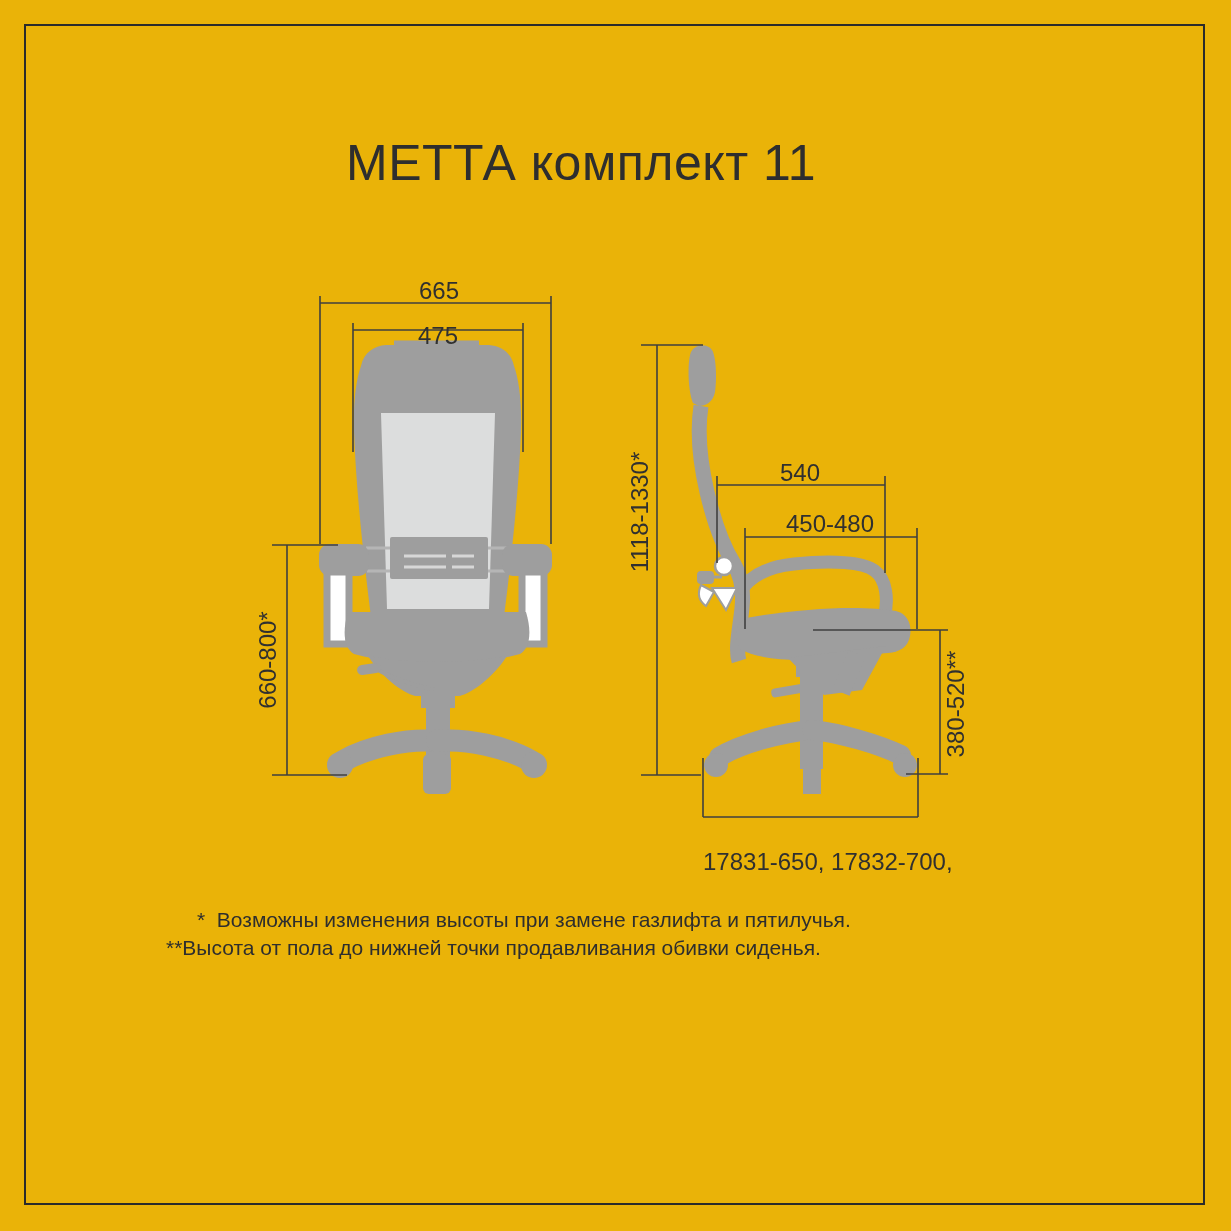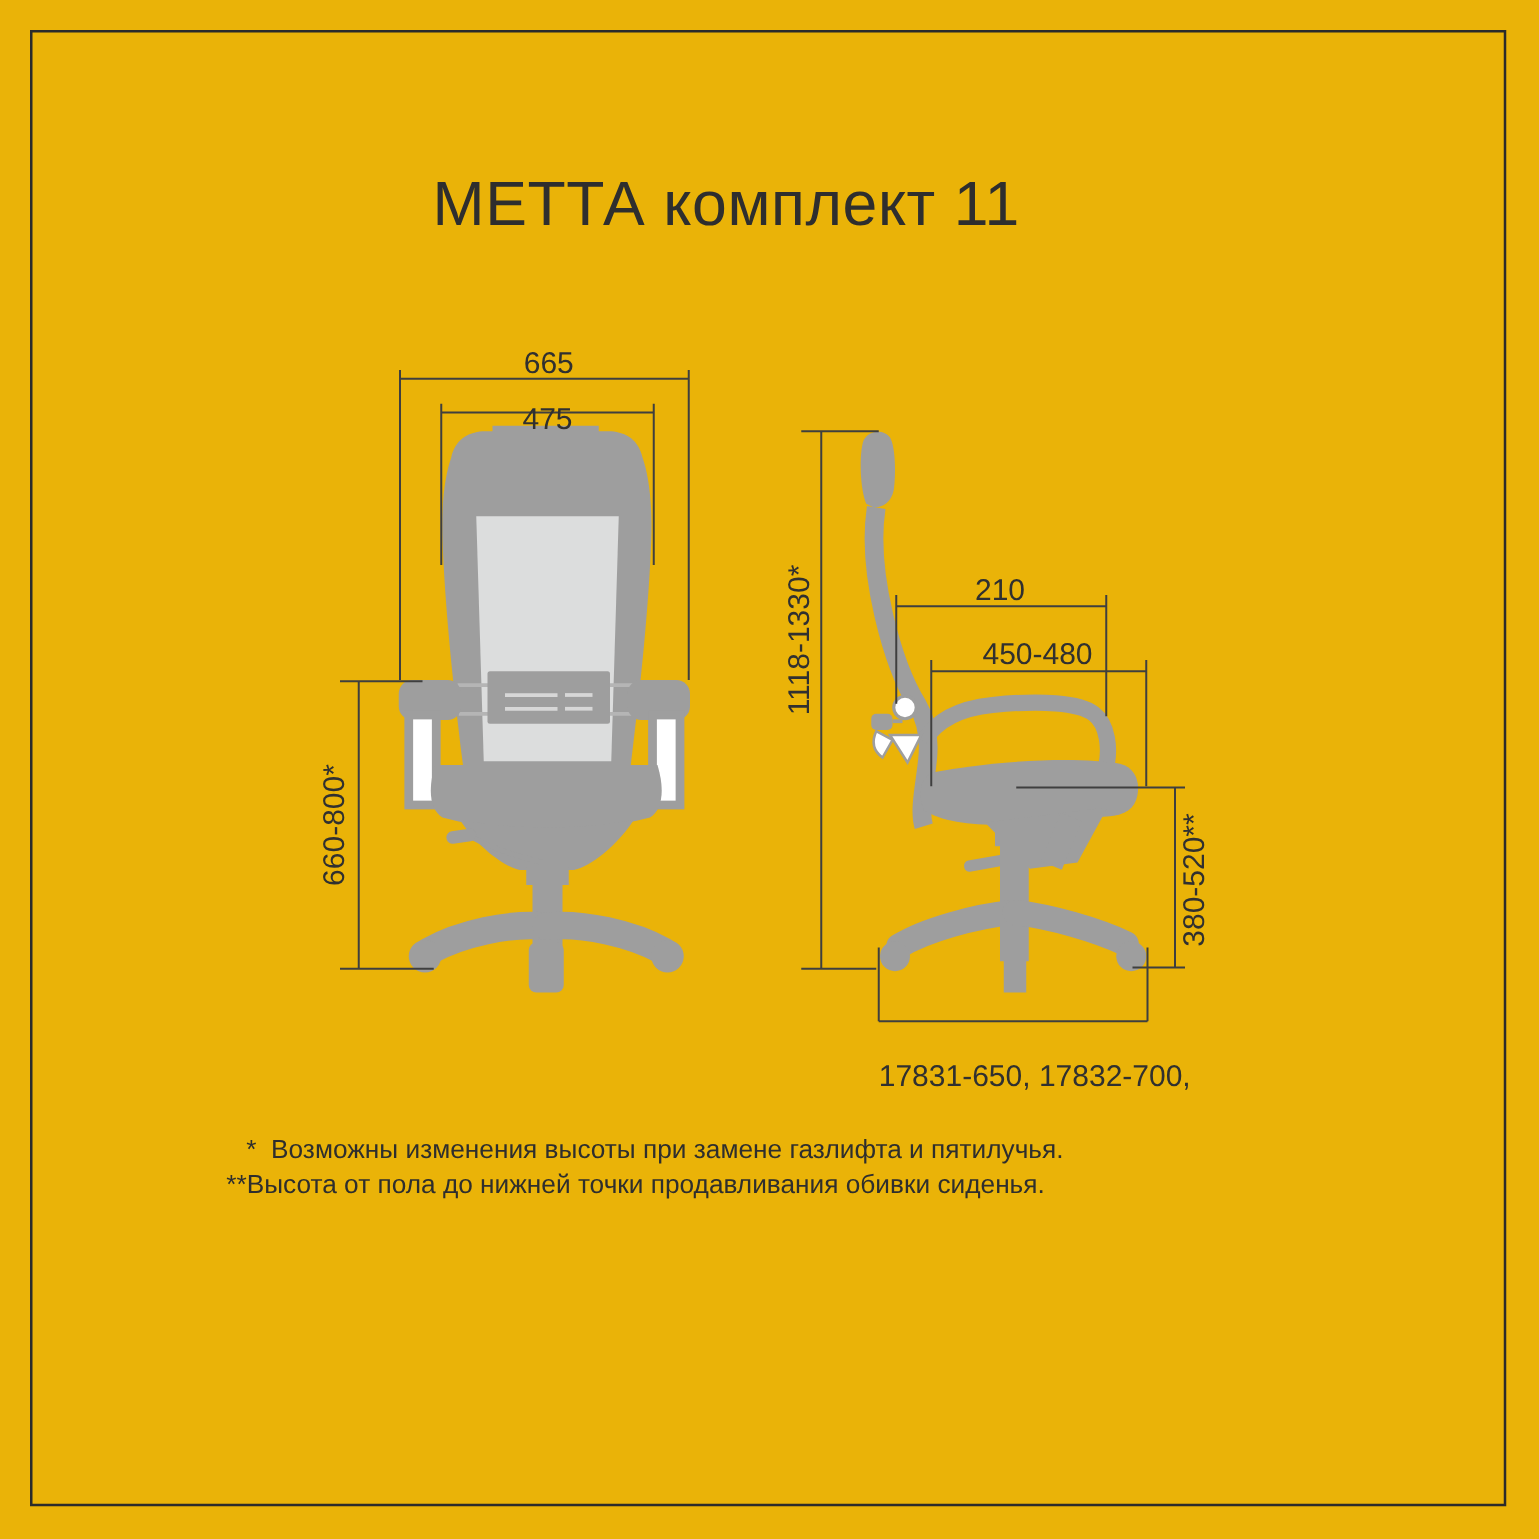--- a/index.html
+++ b/index.html
@@ -164,23 +164,23 @@
       <line x1="703" y1="758" x2="703" y2="817"></line>
       <line x1="918" y1="758" x2="918" y2="817"></line>
       <line x1="703" y1="817" x2="918" y2="817"></line>
     </g>
   </svg>
 
   <div class="label dim" style="left:439px;top:291px;">665</div>
   <div class="label dim" style="left:438px;top:336px;">475</div>
   <div class="label dim vert" style="left:268px;top:660px;">660-800*</div>
 
-  <div class="label dim" style="left:800px;top:473px;">210</div>
+  <div class="label dim" style="left:800px;top:473px;">540</div>
   <div class="label dim" style="left:830px;top:524px;">450-480</div>
   <div class="label dim vert" style="left:640px;top:512px;">1118-1330*</div>
   <div class="label dim vert" style="left:956px;top:704px;">380-520**</div>
 
   <div class="codes" style="left:703px;top:824px;margin-top:24px;">17831-650, 17832-700,</div>
 
   <div class="note" style="left:197px;top:908px;">*  Возможны изменения высоты при замене газлифта и пятилучья.</div>
-  <div class="note" style="left:181px;top:936px;">**Высота от пола до нижней точки продавливания обивки сиденья.</div>
+  <div class="note" style="left:166px;top:936px;">**Высота от пола до нижней точки продавливания обивки сиденья.</div>
 
 </div>
 
 </body></html>

